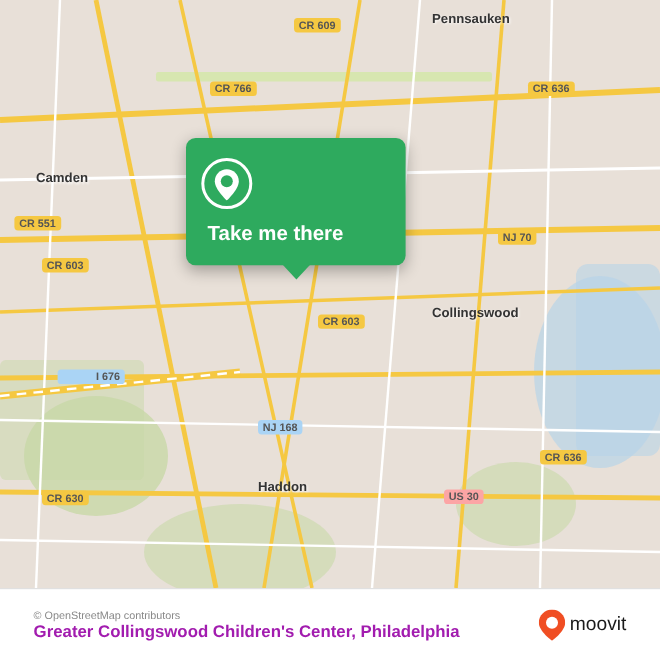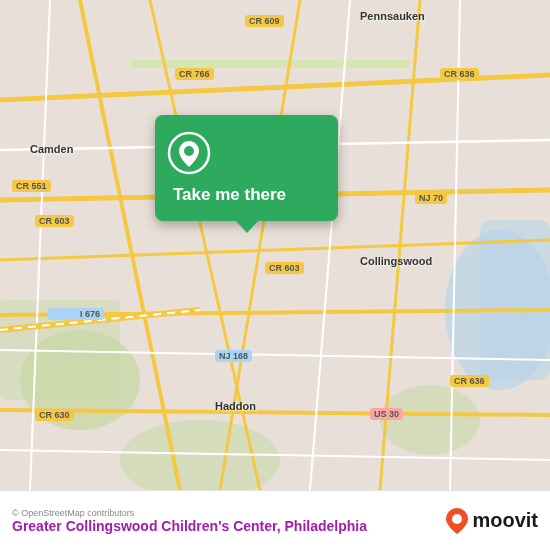--- a/index.html
+++ b/index.html
@@ -28,21 +28,21 @@
       top: 0; left: 0;
     }
 
     
     #bottom-bar {
       width: 550px;
       height: 60px;
       background: #ffffff;
       display: flex;
       align-items: center;
-      padding: 0 12px;
+      padding: 0 28px;
       border-top: 1px solid #e0e0e0;
     }
 
     #bottom-info {
       flex: 1;
       display: flex;
       flex-direction: column;
     }
 
     #copyright-text {
@@ -56,22 +56,22 @@
       color: #a21caf;
     }
 
     #moovit-logo {
       display: flex;
       align-items: center;
       gap: 4px;
     }
 
     #moovit-text {
-      font-size: 20px;
-      font-weight: bold;
+      font-size: 16px;
+      font-weight: normal;
       color: #1a1a1a;
     }
 
     
     #popup-card {
       position: absolute;
       top: 115px;
       left: 155px;
       width: 183px;
       background: #2eaa5e;

